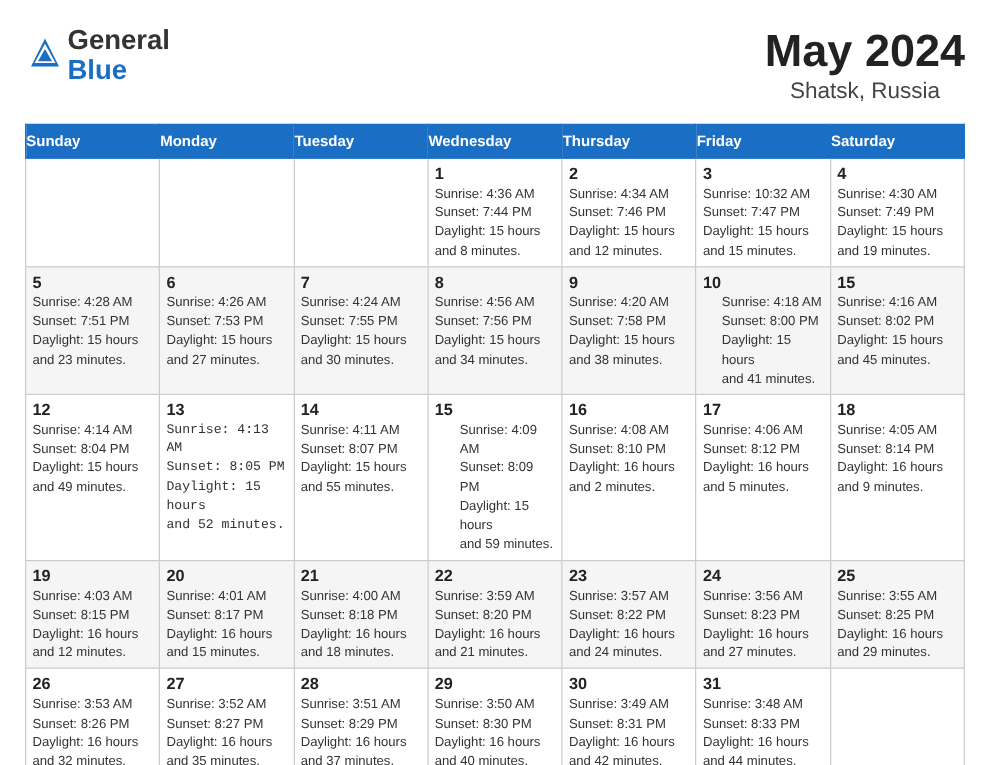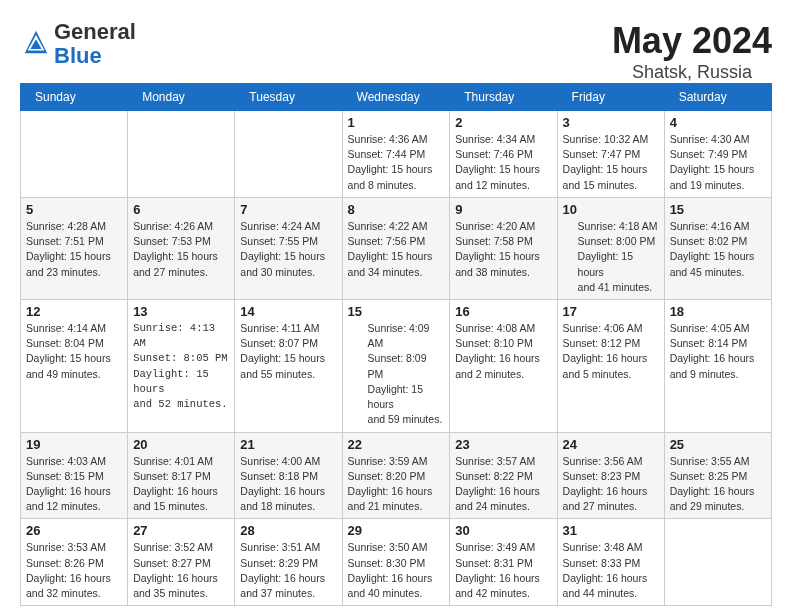--- a/index.html
+++ b/index.html
@@ -7,20 +7,21 @@
       font-family: Arial, sans-serif;
       background: #fff;
       width: 792px;
       min-height: 612px;
       padding: 20px;
     }
     .header {
       display: flex;
       justify-content: space-between;
       align-items: flex-start;
+      margin-bottom: 16px;
       gap: 38px;
     }
     .logo {
       display: flex;
       align-items: center;
     }
     .logo-text {
       font-size: 22px;
       font-weight: bold;
       line-height: 1.1;
@@ -46,24 +47,24 @@
       text-align: center;
     }
     table {
       width: 100%;
       border-collapse: collapse;
       font-size: 11px;
     }
     thead tr th {
       background: #1a6fc4;
       color: #fff;
-      padding: 6px 14px;
+      padding: 6px 0;
       text-align: left;
       font-size: 12px;
-      font-weight: normal;
+      font-weight: bold;
       border: 1px solid #1a6fc4;
     }
     tbody tr td {
       border: 1px solid #ccc;
       vertical-align: top;
       padding: 4px 5px;
       width: 108px;
       min-height: 80px;
       background: #fff;
     }
@@ -174,21 +175,21 @@
         </td>
         <td>
           <span class="day-number">7</span>
           <div class="day-info" style="white-space: pre-line;">Sunrise: 4:24 AM
 Sunset: 7:55 PM
 Daylight: 15 hours
 and 30 minutes.</div>
         </td>
         <td>
           <span class="day-number">8</span>
-          <div class="day-info" style="white-space: pre-line;">Sunrise: 4:22 AM
+          <div class="day-info" style="white-space: pre-line;">Sunrise: 4:56 AM
 Sunset: 7:56 PM
 Daylight: 15 hours
 and 34 minutes.</div>
         </td>
         <td>
           <span class="day-number">9</span>
           <div class="day-info" style="white-space: pre-line;">Sunrise: 4:20 AM
 Sunset: 7:58 PM
 Daylight: 15 hours
 and 38 minutes.</div>

